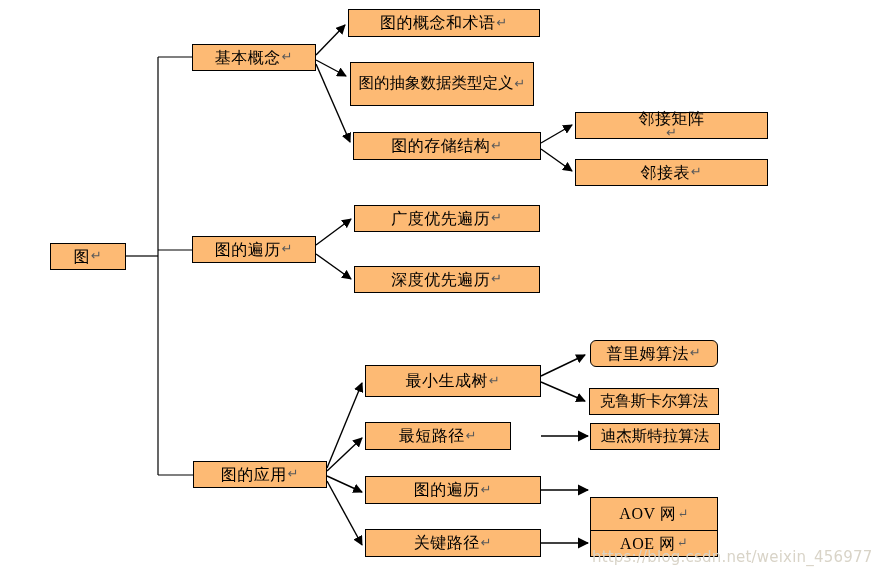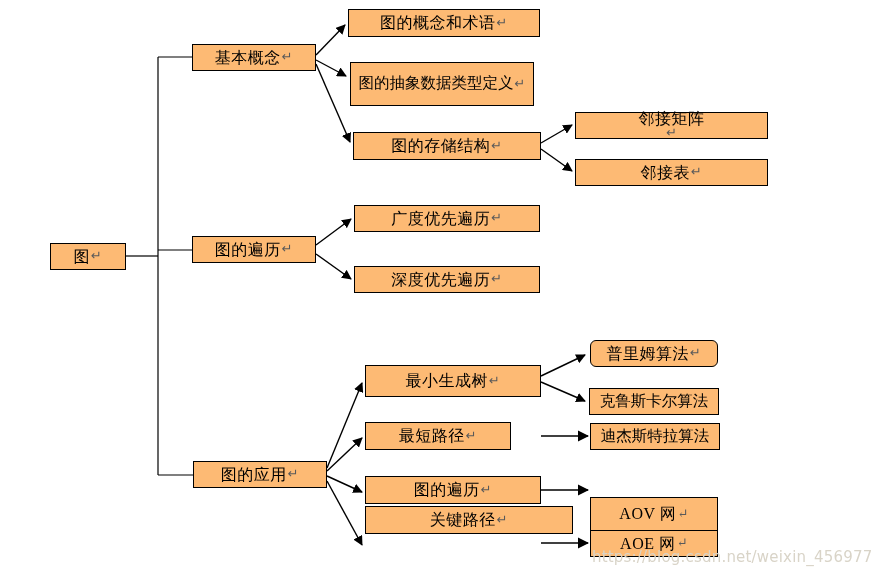--- a/index.html
+++ b/index.html
@@ -184,21 +184,21 @@
   <div class="node" style="left:365px; top:422px; width:146px; height:28px;">
     <span class="label">最短路径</span>
       <span class="pilcrow">↵</span>
   </div>
 
   <div class="node" style="left:365px; top:476px; width:176px; height:28px;">
     <span class="label">图的遍历</span>
       <span class="pilcrow">↵</span>
   </div>
 
-  <div class="node" style="left:365px; top:506px; width:208px; height:28px;">
+  <div class="node" style="left:365px; top:529px; width:176px; height:28px;">
     <span class="label">关键路径</span>
       <span class="pilcrow">↵</span>
   </div>
 
   <div class="node" style="left:590px; top:340px; width:128px; height:27px;border-radius:6px;">
     <span class="label">普里姆算法</span>
       <span class="pilcrow">↵</span>
   </div>
 
   <div class="node tight" style="left:589px; top:388px; width:130px; height:27px;">

